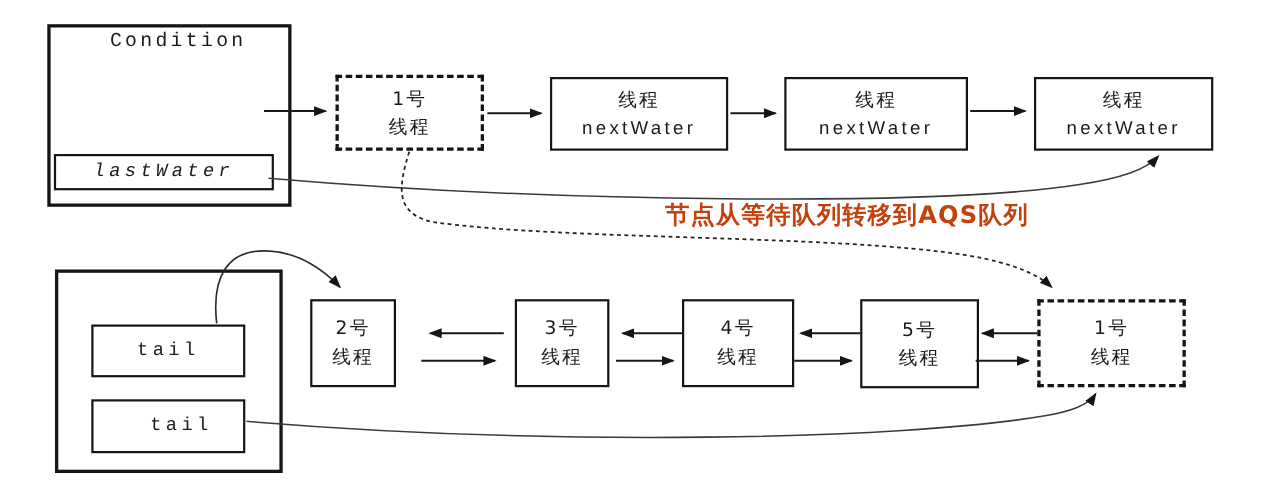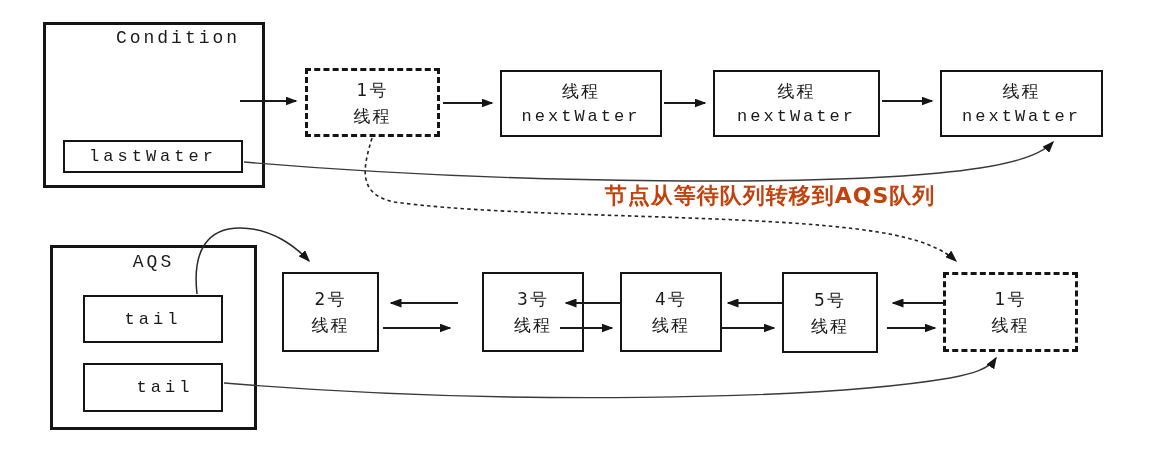--- a/index.html
+++ b/index.html
@@ -19,72 +19,71 @@
     display:flex; align-items:center; justify-content:center;
     font-size:17px; letter-spacing:4px; color:#1a1a1a;
   }
   .node {
     position:absolute; border:2.5px solid #151515; background:#ffffff; box-sizing:border-box;
     display:flex; flex-direction:column; align-items:center; justify-content:center;
     text-align:center; font-size:17px; color:#1a1a1a; line-height:26px;
   }
   .node.dashed { border:3px dashed #151515; }
   .zh { font-family:"DejaVu Sans", sans-serif; letter-spacing:2px; }
-  .mono { font-family:Liberation Mono, monospace; letter-spacing:3px; }
+  .mono { font-family:Liberation Sans, sans-serif; letter-spacing:3px; }
   .wires { position:absolute; left:0; top:0; z-index:5; pointer-events:none; }
   .annotation {
     position:absolute; left:590px; top:181px; width:360px; z-index:6;
     text-align:center; font-size:22px; font-weight:700; letter-spacing:1px;
     font-family:"DejaVu Sans", sans-serif; color:#c2410c;
   }
 </style>
 </head>
 <body>
 
 <div class="stage">
 
   <div class="groupbox" style="left:43px; top:22px; width:222px; height:166px;"></div>
-  <div class="group-title" style="left:43px; top:28px; width:222px;padding-left:24px;">Condition</div>
-  <div class="field" style="left:63px; top:140px; width:180px; height:33px;">lastWater</div>
+  <div class="group-title" style="left:27px; top:28px; width:222px;padding-left:24px;">Condition</div>
+  <div class="field" style="left:49px; top:140px; width:200px; height:33px;font-style:italic;">lastWater</div>
 
   <div class="node dashed" style="left:305px; top:68px; width:135px; height:69px;">
     <div class="zh">1号</div>
     <div class="zh">线程</div>
   </div>
   <div class="node" style="left:500px; top:70px; width:162px; height:67px;">
     <div class="zh">线程</div>
     <div class="mono">nextWater</div>
   </div>
   <div class="node" style="left:713px; top:70px; width:167px; height:67px;">
     <div class="zh">线程</div>
     <div class="mono">nextWater</div>
   </div>
   <div class="node" style="left:940px; top:70px; width:163px; height:67px;">
     <div class="zh">线程</div>
     <div class="mono">nextWater</div>
   </div>
 
   <div class="groupbox" style="left:50px; top:245px; width:207px; height:185px;"></div>
-  <div class="group-title" style="left:50px; top:252px; width:207px;">AQS</div>
   <div class="field" style="left:83px; top:295px; width:140px; height:48px;">tail</div>
   <div class="field" style="left:83px; top:363px; width:140px; height:49px;padding-left:24px;">tail</div>
 
-  <div class="node" style="left:282px; top:272px; width:97px; height:80px;">
+  <div class="node" style="left:282px; top:272px; width:78px; height:80px;">
     <div class="zh">2号</div>
     <div class="zh">线程</div>
   </div>
-  <div class="node" style="left:482px; top:272px; width:102px; height:80px;">
+  <div class="node" style="left:468px; top:272px; width:86px; height:80px;">
     <div class="zh">3号</div>
     <div class="zh">线程</div>
   </div>
   <div class="node" style="left:620px; top:272px; width:102px; height:80px;">
     <div class="zh">4号</div>
     <div class="zh">线程</div>
   </div>
-  <div class="node" style="left:782px; top:272px; width:96px; height:81px;">
+  <div class="node" style="left:782px; top:272px; width:108px; height:81px;">
     <div class="zh">5号</div>
     <div class="zh">线程</div>
   </div>
   <div class="node dashed" style="left:943px; top:272px; width:135px; height:80px;">
     <div class="zh">1号</div>
     <div class="zh">线程</div>
   </div>
 
   <div class="annotation">节点从等待队列转移到AQS队列</div>
 

